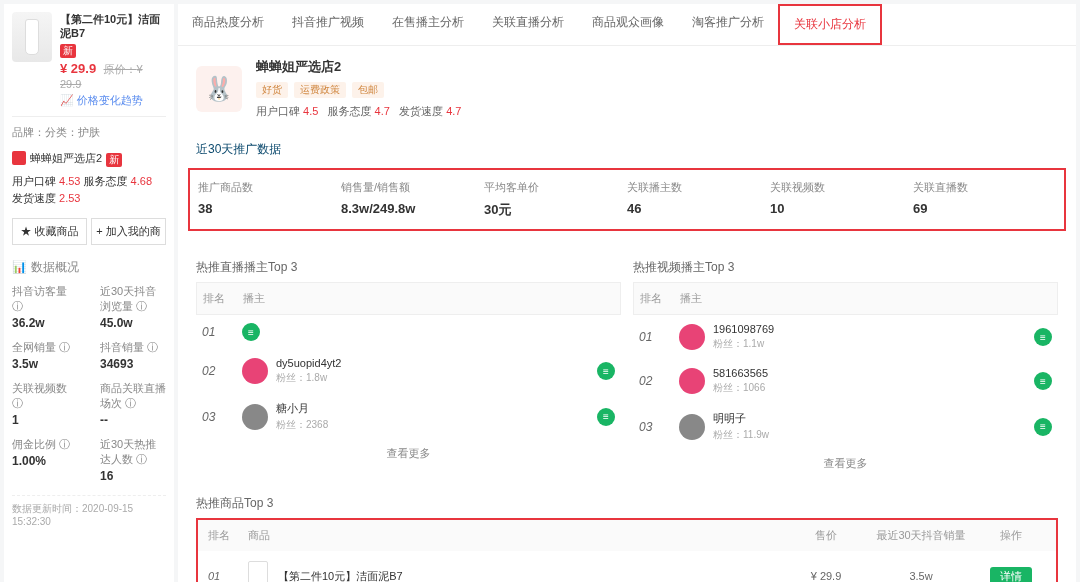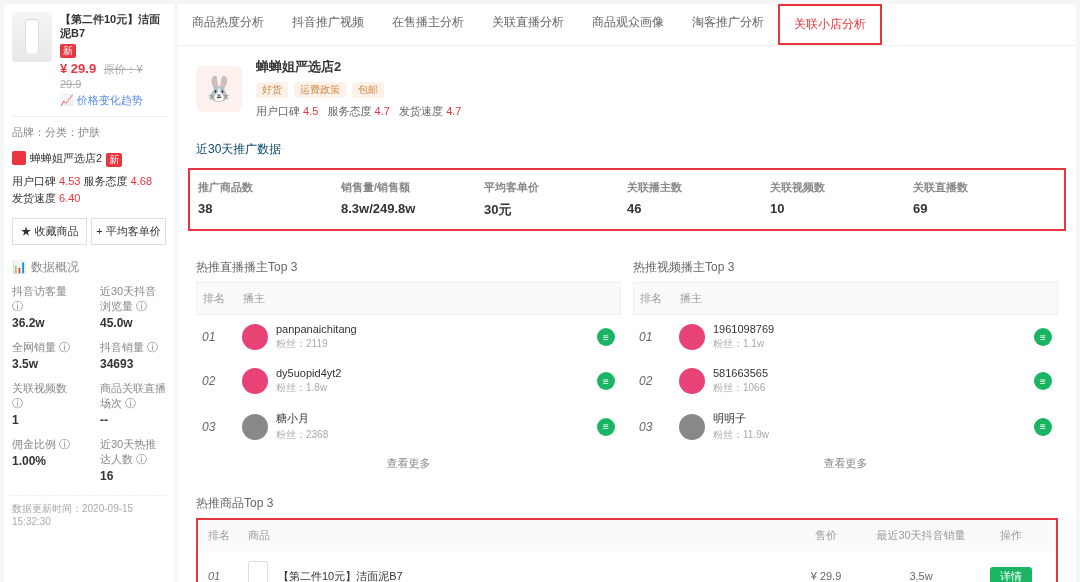--- a/index.html
+++ b/index.html
@@ -38,21 +38,21 @@
 .bunny { width:46px; height:46px; background:#fdf1ee; border-radius:6px; display:flex;align-items:center;justify-content:center; font-size:24px; }
 .store-name { font-size:13px; font-weight:bold; }
 .store-tags { display:flex; gap:6px; margin-top:6px; }
 .stag { background:#fdf2ea; color:#d08740; font-size:10px; padding:1px 6px; border-radius:2px; }
 .store-ratings { font-size:11px; margin-top:6px; color:#666; }
 .store-ratings .r { color:#e8353e; }
 .section-label { background:#fff; padding:10px 18px 4px; font-size:12px; color:#0c4a6e; }
 .kpi-box { background:#fff; padding:6px 10px 14px; }
 .kpi-row { border:2px solid #e8353e; display:flex; padding:10px 8px; }
 .kpi { flex:1; }
-.kpi-l { color:#888; font-size:11px;font-weight:bold; }
+.kpi-l { color:#888; font-size:11px; }
 .kpi-v { font-weight:bold; font-size:13px; margin-top:6px; }
 .top-row { display:flex; gap:12px; background:#fff; padding:8px 18px 4px; }
 .top-col { flex:1; }
 .top-title { font-size:12px; color:#666; padding:6px 0; }
 .tbl { width:100%; }
 .thdr { display:flex; color:#999; font-size:11px; padding:8px 6px; border:1px solid #eee; background:#fafafa; }
 .thdr .c1 { width:40px; } .thdr .c2 { flex:1; }
 .trow { display:flex; align-items:center; padding:8px 6px; }
 .trow .c1 { width:40px; font-style:italic; color:#666; }
 .trow .c2 { flex:1; display:flex; align-items:center; gap:8px; }
@@ -96,25 +96,25 @@
       <span><span>分类：</span><span>护肤</span></span>
     </div>
     <div class="shop-name">
       <span class="shop-icon"></span>
       <span>蝉蝉姐严选店2</span>
       <span class="prod-tag">新</span>
     </div>
     <div class="ratings">
       <span>用户口碑</span> <span class="r">4.53</span>
       <span>服务态度</span> <span class="r">4.68</span>
-      <span>发货速度</span> <span class="r">6.40</span>
+      <span>发货速度</span> <span class="r">2.53</span>
     </div>
     <div class="btn-row">
       <div class="btn-sm">★ 收藏商品</div>
-      <div class="btn-sm">+  平均客单价</div>
+      <div class="btn-sm">+  加入我的商</div>
     </div>
     <div class="sec-title">📊 <span>数据概况</span></div>
     <div class="stats-grid" id="stats-grid">
         <div>
           <div class="stat-l">抖音访客量 ⓘ</div>
           <div class="stat-v">36.2w</div>
         </div>
         <div>
           <div class="stat-l">近30天抖音浏览量 ⓘ</div>
           <div class="stat-v">45.0w</div>
@@ -209,27 +209,20 @@
       <div class="top-col">
         <div class="top-title">热推直播播主Top 3</div>
         <div class="tbl">
           <div class="thdr">
               <div class="c1">排名</div>
               <div class="c2">播主</div>
             </div>
           <div id="live-rows">
               <div class="trow">
                 <div class="c1">01</div>
-                <div class="c2">
-                  <div class="ava"></div>
-                  <div>
-                    <div class="pname">panpanaichitang</div>
-                    <div class="pfans">粉丝：2119</div>
-                  </div>
-                </div>
                 <div class="go">≡</div>
               </div>
               <div class="trow">
                 <div class="c1">02</div>
                 <div class="c2">
                   <div class="ava"></div>
                   <div>
                     <div class="pname">dy5uopid4yt2</div>
                     <div class="pfans">粉丝：1.8w</div>
                   </div>

